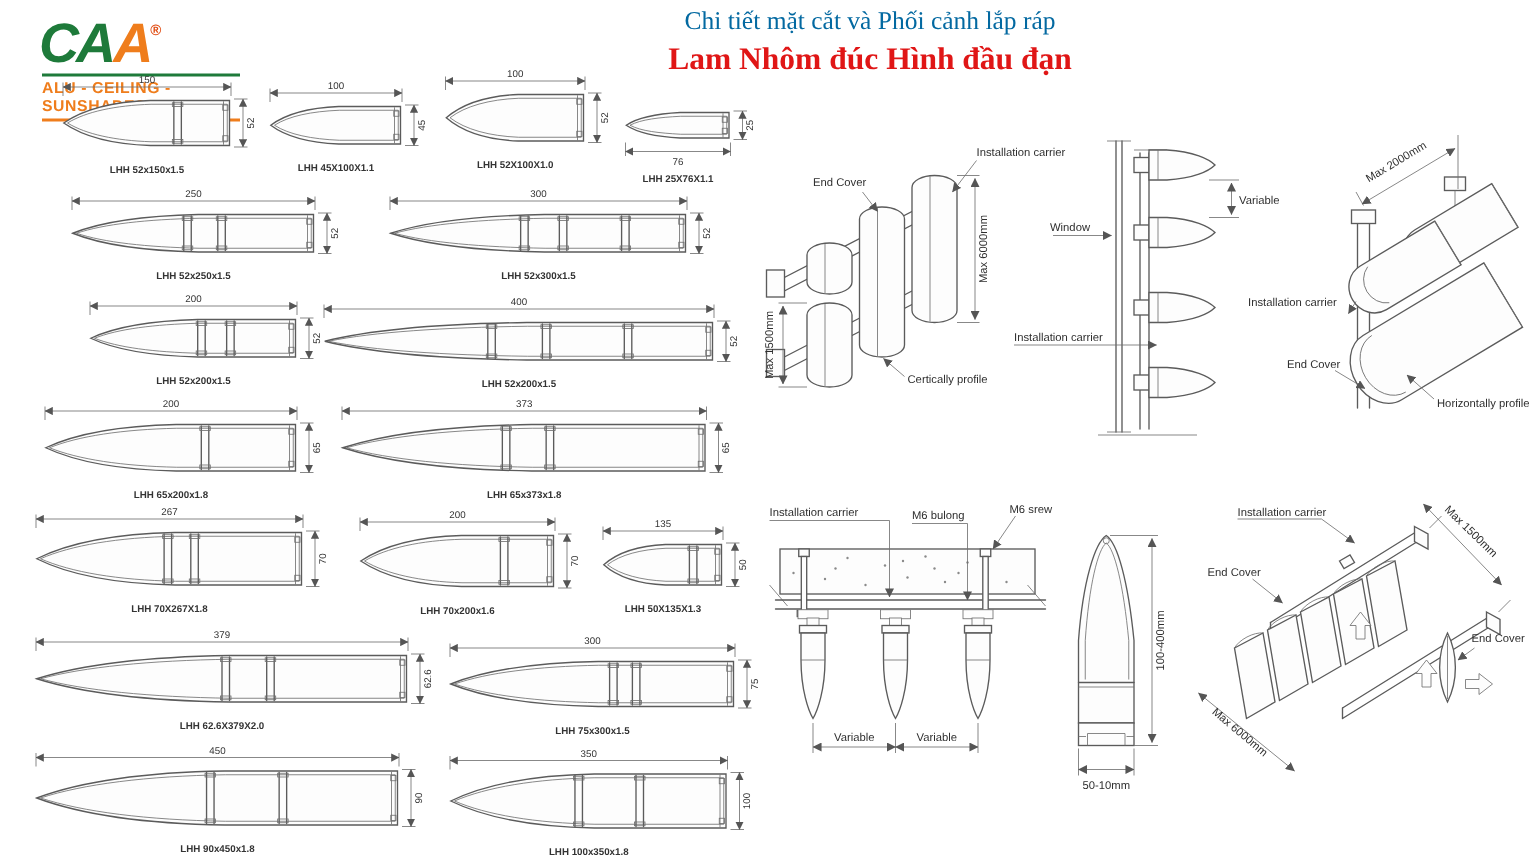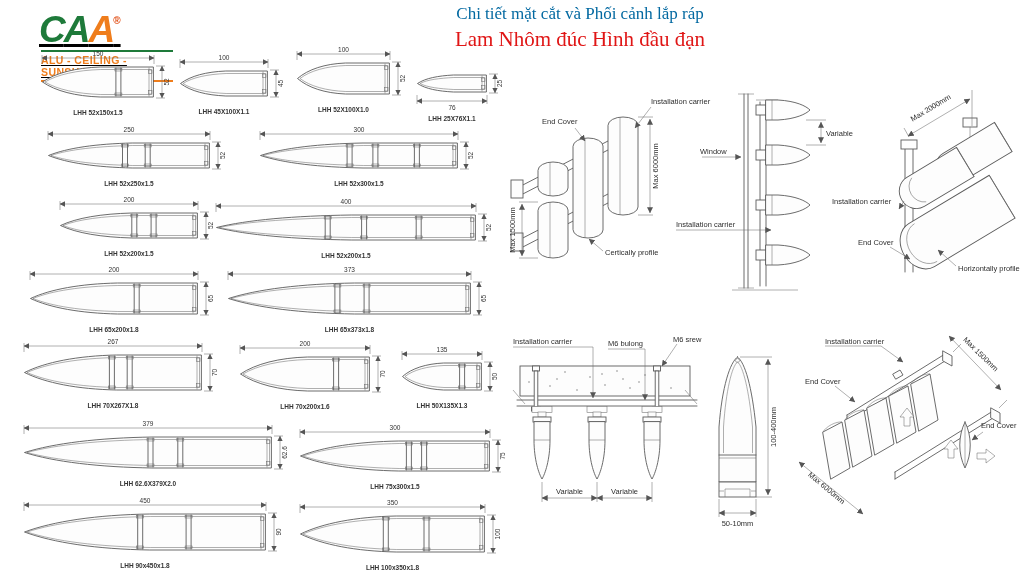--- a/index.html
+++ b/index.html
@@ -1,31 +1,31 @@
 <!DOCTYPE html>
 <html><head>
 <meta charset="utf-8">
 <style>
   html,body{margin:0;padding:0;background:#e8e8e8;}
   .page{position:relative;width:1024px;height:576px;background:#ffffff;overflow:hidden;
         font-family:"Liberation Sans","DejaVu Sans",sans-serif;}
   
-  .logo{position:absolute;left:39px;top:2px;width:150px;text-decoration:underline;}
+  .logo{position:absolute;left:26px;top:2px;width:150px;}
   .logo-word{font-weight:bold;font-style:italic;font-size:37px;line-height:38px;letter-spacing:-2px;}
   .logo-word .g{color:#1e7a3a;}
   .logo-word .o{color:#ef7d1c;}
   .logo-reg{font-size:10px;font-style:normal;vertical-align:18px;color:#e04a10;letter-spacing:0;}
   .rule-green{height:2px;background:#1e7a3a;width:132px;margin:1px 0 2px 2px;}
   .rule-orange{height:2px;background:#ef7d1c;width:132px;margin:2px 0 0 2px;}
   .tagline{color:#ef7d1c;font-weight:bold;font-size:10.5px;letter-spacing:.4px;margin-left:2px;}
   
   .titles{position:absolute;left:350px;top:4px;width:460px;text-align:center;
           font-family:"Liberation Serif","DejaVu Serif",serif;}
   .title-sub{color:#0369a1;font-size:17px;}
-  .title-main{color:#e01616;font-size:21px;font-weight:normal;margin-top:3px;}
+  .title-main{color:#e01616;font-size:21px;font-weight:bold;margin-top:3px;}
   
   svg{position:absolute;overflow:visible;}
   .ln{stroke:#5b5b5b;stroke-width:0.9;fill:none;stroke-linecap:round;}
   .lnt{stroke:#6e6e6e;stroke-width:0.55;fill:none;}
   .fillw{fill:#fdfdfd;}
   .lbl{font-size:7.5px;fill:#2e2e2e;}
   .dimt{font-size:6.5px;fill:#333;}
   .spk{fill:#8a8a8a;}
 </style>
 </head>

